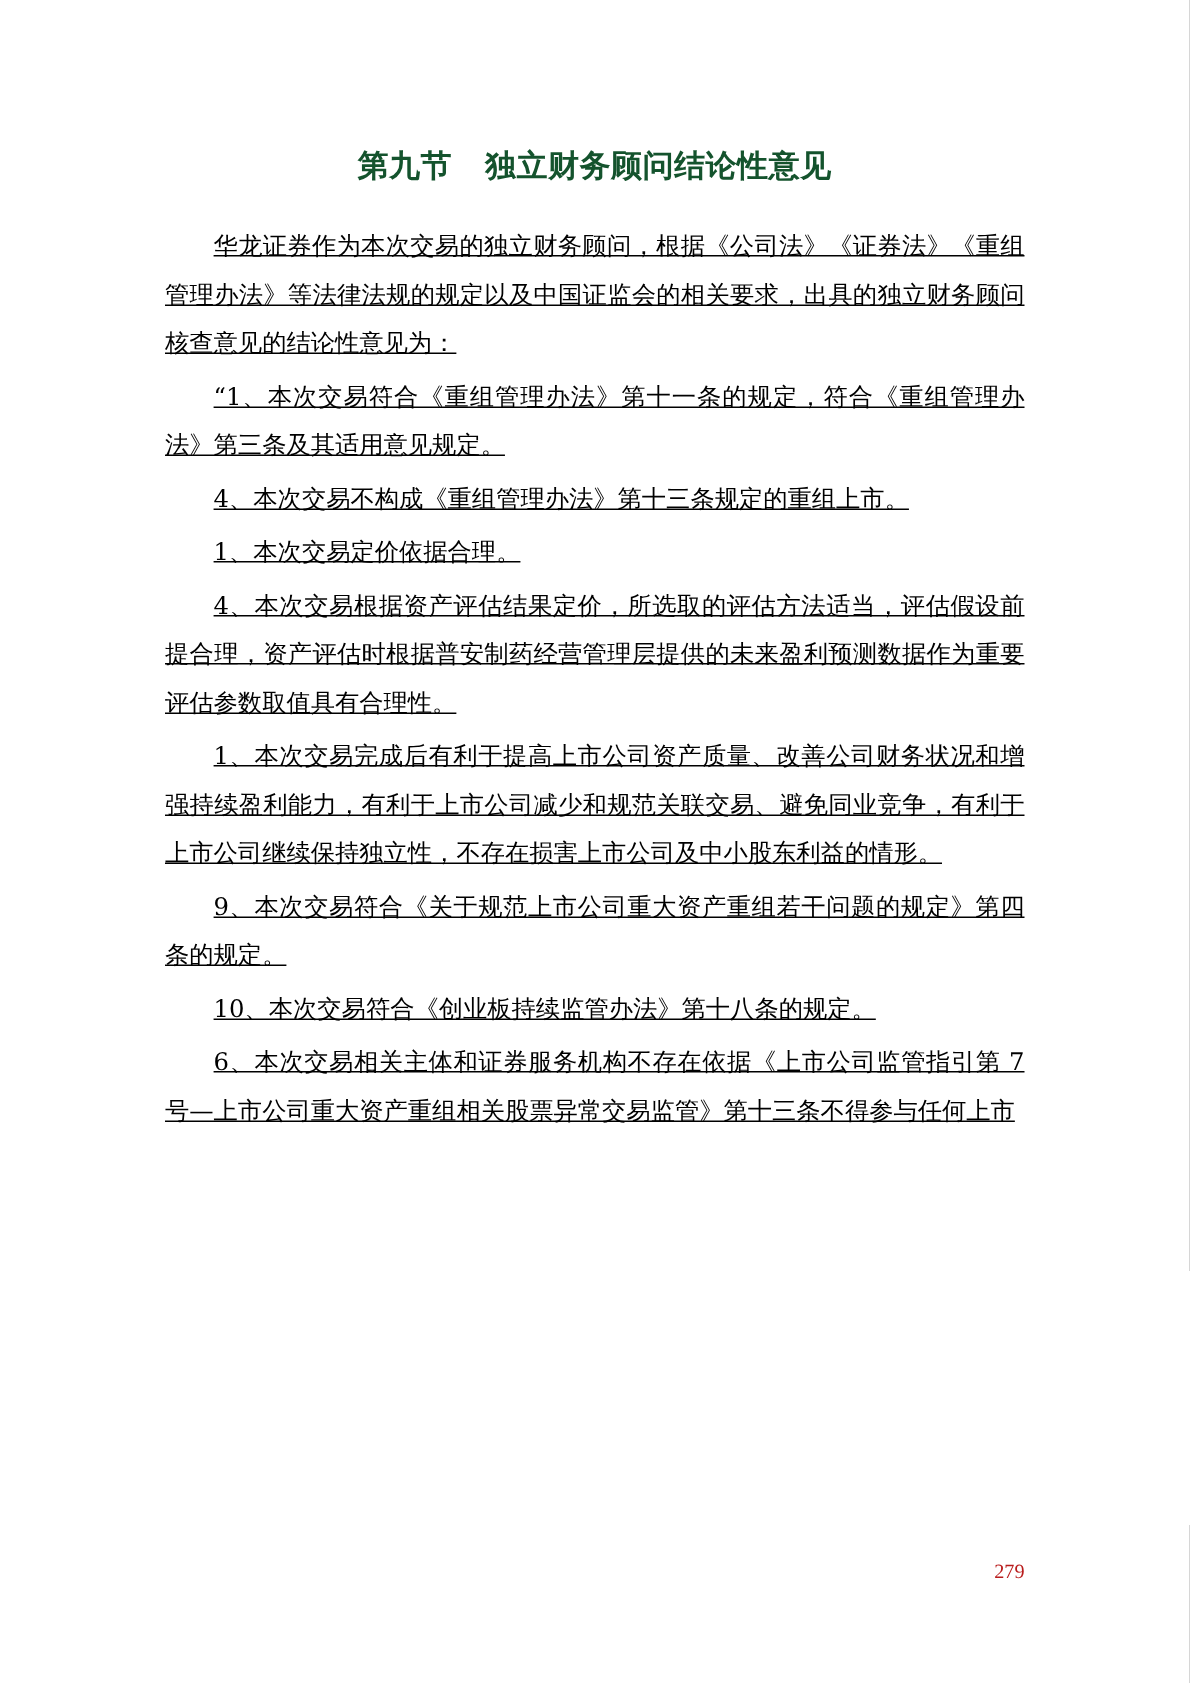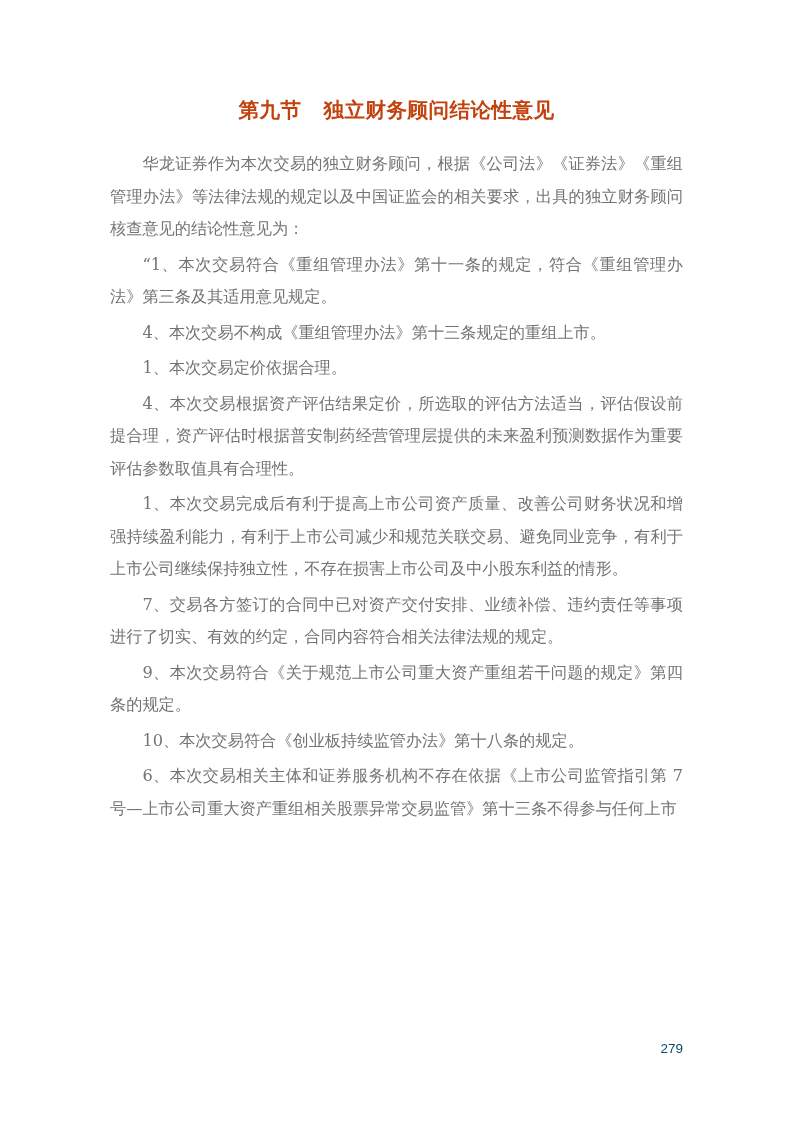--- a/index.html
+++ b/index.html
@@ -26,62 +26,62 @@
     top: 96px;
     width: 573px;
   }
   .doc-title {
     text-align: center;
     font-size: 20.5px;
     font-weight: bold;
     letter-spacing: 0.5px;
     margin: 0 0 24px 0;
     font-family: "DejaVu Sans", "Liberation Sans", sans-serif;
-    color: #c2410c;
+    color: #14532d;
   }
   .doc-title .gap {
     display: inline-block;
     width: 22px;
   }
   p.para {
     font-size: 16.2px;
     line-height: 32.5px;
     margin: 0 0 3px 0;
     text-indent: 2em;
     text-align: justify;
     text-justify: inter-ideograph;
-    color: #737373;
+    color: #000000;
     font-family: "DejaVu Serif", "Liberation Serif", serif;
+    text-decoration: underline;
   }
   .page-number {
     position: absolute;
     right: 110px;
     bottom: 66px;
     font-size: 13.5px;
-    color: #0c4a6e;
-    font-family: Liberation Sans, sans-serif;
+    color: #b91c1c;
+    font-family: Liberation Serif, serif;
   }
 </style>
 </head>
 <body>
 
 <div class="page">
   <div class="content">
 
     <h1 class="doc-title">
       <span>第九节</span><span class="gap"></span><span>独立财务顾问结论性意见</span>
     </h1>
 
     <p class="para">华龙证券作为本次交易的独立财务顾问，根据《公司法》《证券法》《重组管理办法》等法律法规的规定以及中国证监会的相关要求，出具的独立财务顾问核查意见的结论性意见为：</p>
     <p class="para">“1、本次交易符合《重组管理办法》第十一条的规定，符合《重组管理办法》第三条及其适用意见规定。</p>
     <p class="para">4、本次交易不构成《重组管理办法》第十三条规定的重组上市。</p>
     <p class="para">1、本次交易定价依据合理。</p>
     <p class="para">4、本次交易根据资产评估结果定价，所选取的评估方法适当，评估假设前提合理，资产评估时根据普安制药经营管理层提供的未来盈利预测数据作为重要评估参数取值具有合理性。</p>
     <p class="para">1、本次交易完成后有利于提高上市公司资产质量、改善公司财务状况和增强持续盈利能力，有利于上市公司减少和规范关联交易、避免同业竞争，有利于上市公司继续保持独立性，不存在损害上市公司及中小股东利益的情形。</p>
-    <p class="para">7、交易各方签订的合同中已对资产交付安排、业绩补偿、违约责任等事项进行了切实、有效的约定，合同内容符合相关法律法规的规定。</p>
     <p class="para">9、本次交易符合《关于规范上市公司重大资产重组若干问题的规定》第四条的规定。</p>
     <p class="para">10、本次交易符合《创业板持续监管办法》第十八条的规定。</p>
     <p class="para">6、本次交易相关主体和证券服务机构不存在依据《上市公司监管指引第 7 号—上市公司重大资产重组相关股票异常交易监管》第十三条不得参与任何上市</p>
 
   </div>
 
   <div class="page-number">279</div>
 </div>
 
 </body></html>

